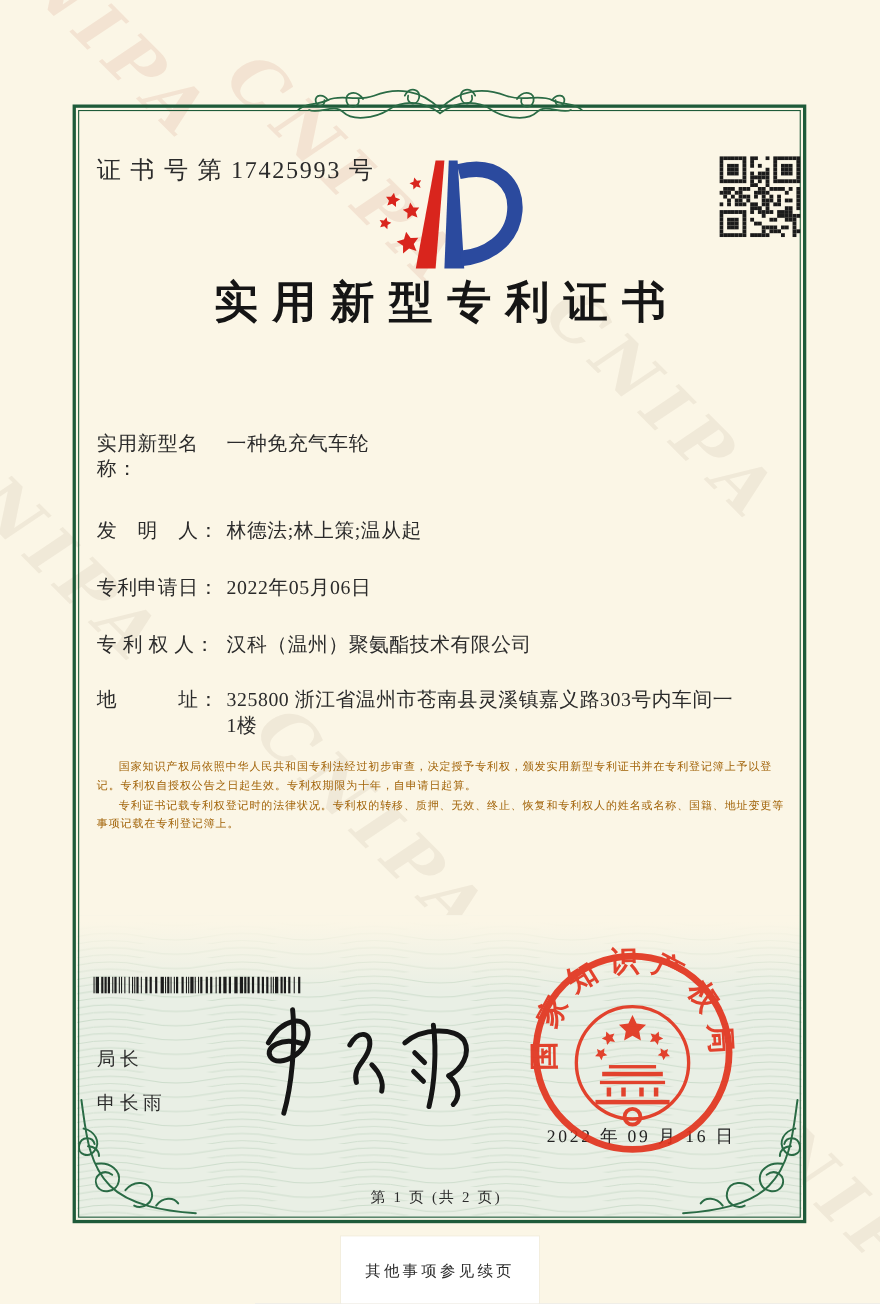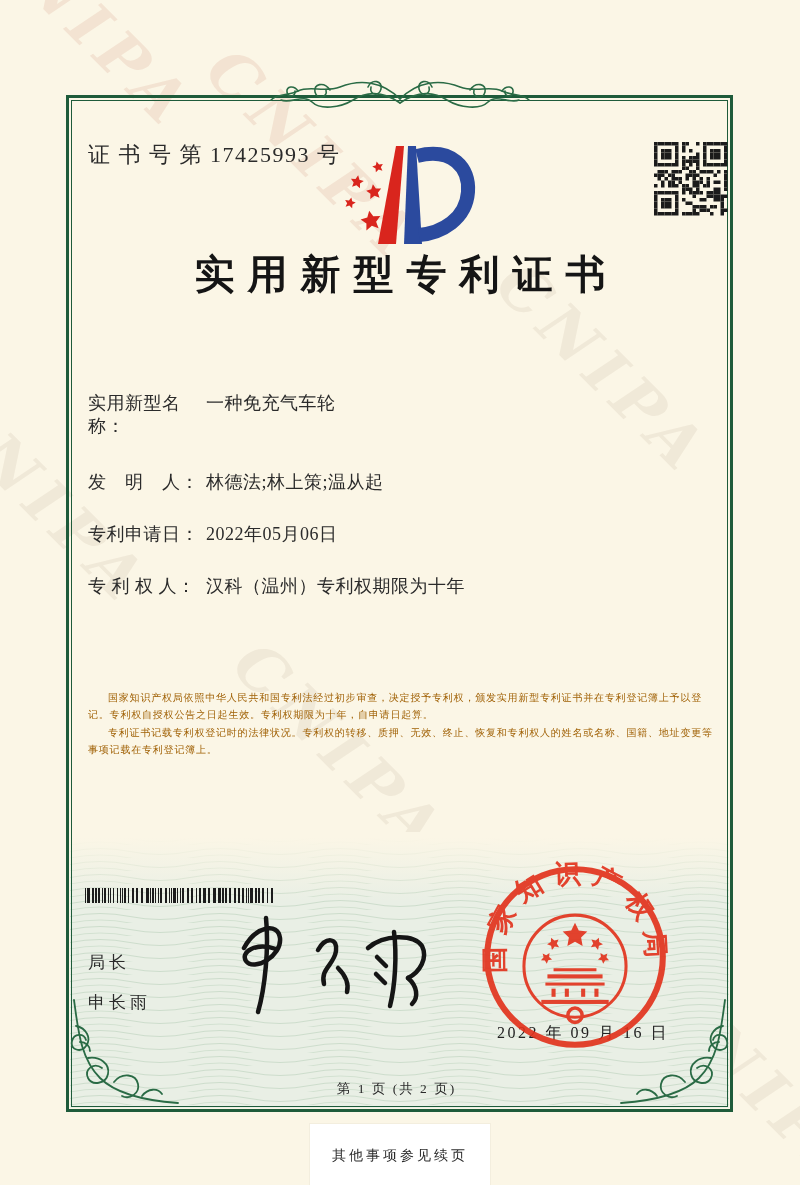--- a/index.html
+++ b/index.html
@@ -387,21 +387,26 @@
       <div class="field-row">
         <span class="f-label">发　明　人：</span>
         <span class="f-value">林德法;林上策;温从起</span>
       </div>
       <div class="field-row">
         <span class="f-label">专利申请日：</span>
         <span class="f-value">2022年05月06日</span>
       </div>
       <div class="field-row">
         <span class="f-label">专 利 权 人：</span>
-        <span class="f-value">汉科（温州）专利权期限为十年</span>
+        <span class="f-value">汉科（温州）聚氨酯技术有限公司</span>
+      </div>
+      <div class="field-row">
+        <span class="f-label">地　　　址：</span>
+        <span class="f-value">325800 浙江省温州市苍南县灵溪镇嘉义路303号内车间一
+1楼</span>
       </div>
     </div>
 
   <div class="paragraphs" id="paragraphs">
       <p>国家知识产权局依照中华人民共和国专利法经过初步审查，决定授予专利权，颁发实用新型专利证书并在专利登记簿上予以登记。专利权自授权公告之日起生效。专利权期限为十年，自申请日起算。</p>
       <p>专利证书记载专利权登记时的法律状况。专利权的转移、质押、无效、终止、恢复和专利权人的姓名或名称、国籍、地址变更等事项记载在专利登记簿上。</p>
     </div>
 
   <div class="barcode" id="barcode">
       <div class="bar" style="width: 1px; margin-right: 1px;"></div>

